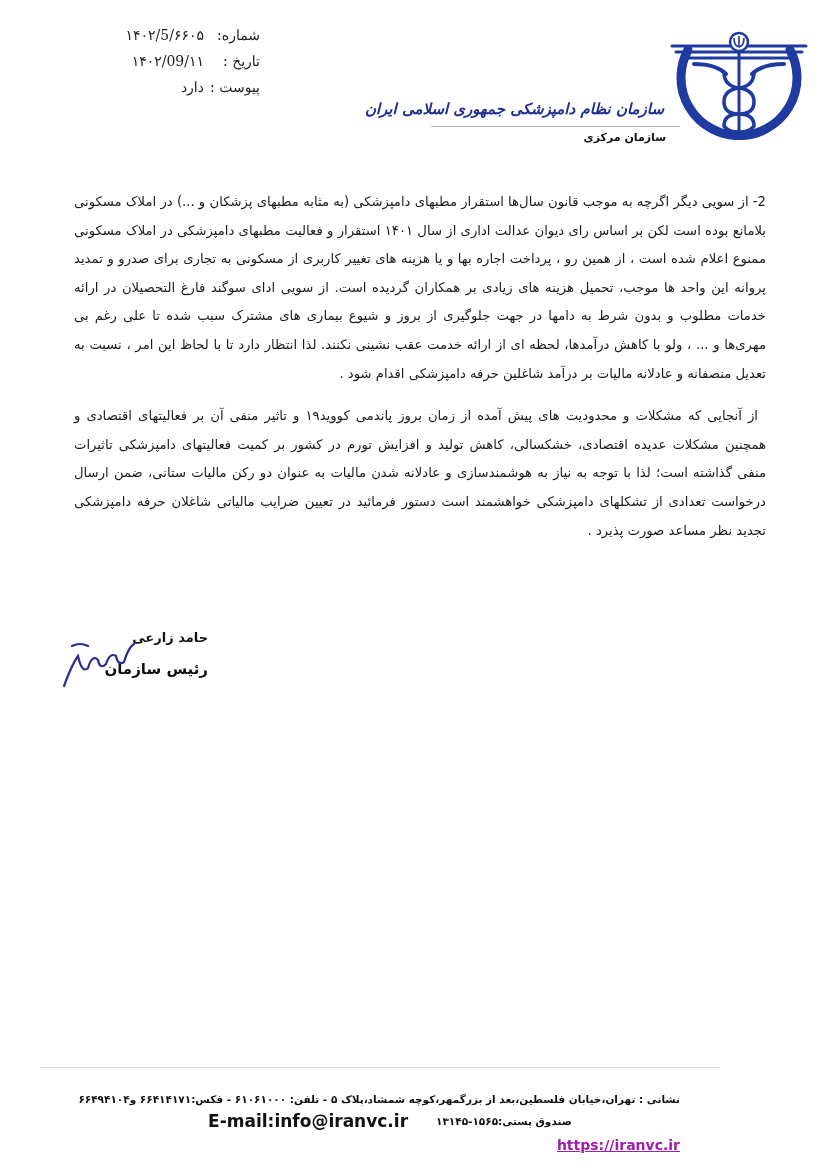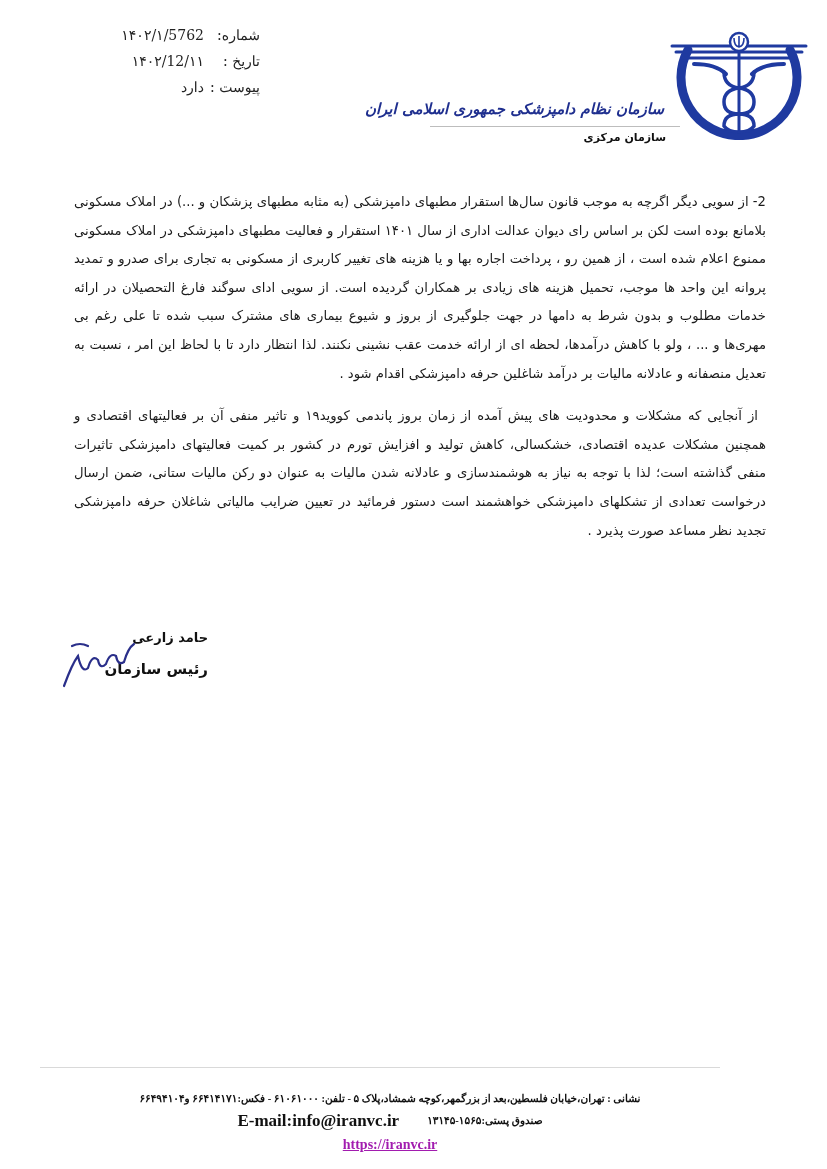--- a/index.html
+++ b/index.html
@@ -45,41 +45,41 @@
     }
     .sig-title {
       position: absolute; right: 0; top: 34px; direction: rtl;
       font-weight: bold; font-size: 15px; color: #111; white-space: nowrap;
     }
     .sig-scribble { position: absolute; left: 0; top: 8px; width: 80px; height: 56px; }
 
     .footer-rule { position: absolute; top: 1067px; left: 40px; width: 680px; height: 1px; background: #d9d9d9; }
     .footer {
       position: absolute; top: 1088px; left: 100px; width: 580px;
-      direction: rtl; text-align: center; font-size: 10.5px; font-weight: bold; color: #111; font-family: Liberation Serif, serif;
+      direction: rtl; font-size: 10.5px; font-weight: bold; color: #111;
     }
     .footer-line { height: 22px; line-height: 22px; white-space: nowrap; }
     .footer-line.l2 { display: flex; justify-content: center; gap: 28px; }
     .email { direction: ltr; font-size: 17px; }
     .website {
       direction: ltr; color: #a21caf; text-decoration: underline; font-size: 14px; font-weight: bold;
       display: inline-block; margin-top: 2px;
     }
   </style>
 </head>
 <body>
 
 <div class="meta">
   <div class="meta-row">
     <span class="meta-label">شماره:</span>
-    <span class="meta-value">۱۴۰۲/۱/5762</span>
+    <span class="meta-value">۱۴۰۲/5/۶۶۰۵</span>
   </div>
   <div class="meta-row">
     <span class="meta-label">تاریخ :</span>
-    <span class="meta-value">۱۴۰۲/12/۱۱</span>
+    <span class="meta-value">۱۴۰۲/09/۱۱</span>
   </div>
   <div class="meta-row attach">
     <span class="meta-label">پیوست :</span>
     <span class="meta-value">دارد</span>
   </div>
 </div>
 
 <svg class="logo" viewBox="0 0 146 112">
   <g fill="none" stroke="#1f3aa0" stroke-linecap="round">
 

